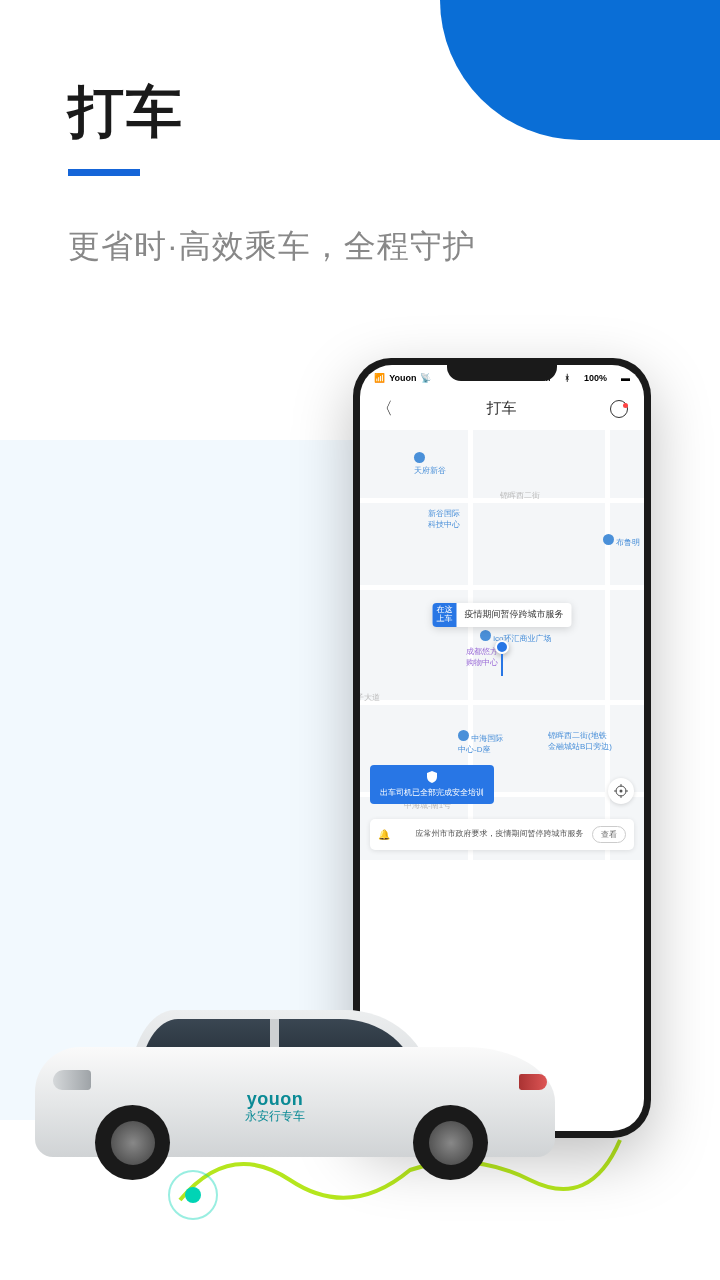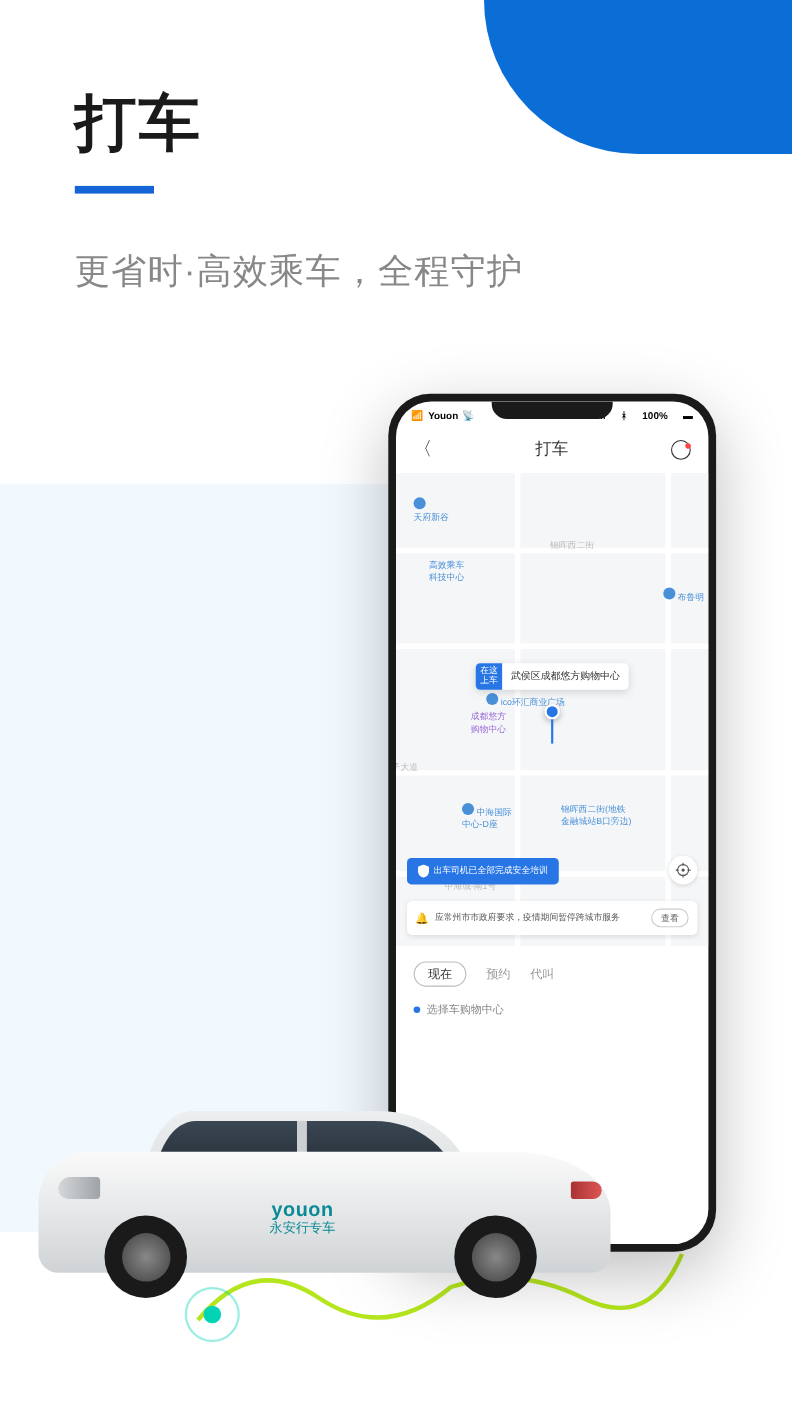--- a/index.html
+++ b/index.html
@@ -145,20 +145,21 @@
   height: 430px;
   background: #f4f6f8;
   overflow: hidden;
 }
 .road-h { position: absolute; left: 0; right: 0; height: 5px; background: #fff; }
 .road-v { position: absolute; top: 0; bottom: 0; width: 5px; background: #fff; }
 .map-label {
   position: absolute;
   font-size: 8px;
   color: #4a90d9;
+  margin-left: 38px;
 }
 .poi-icon {
   display: inline-block;
   width: 11px;
   height: 11px;
   background: #4a90d9;
   border-radius: 50%;
 }
 .street-label {
   position: absolute;
@@ -219,22 +220,23 @@
 .safety-banner {
   position: absolute;
   bottom: 56px;
   left: 10px;
   background: #2876e5;
   color: #fff;
   font-size: 8px;
   padding: 6px 10px;
   border-radius: 4px;
   display: flex;
-  align-items: flex-start;
+  align-items: center;
   gap: 4px;
+  flex-direction: column;
 }
 .shield-icon {
   width: 10px;
   height: 12px;
 }
 
 
 .locate-btn {
   position: absolute;
   bottom: 56px;
@@ -258,21 +260,21 @@
   background: #fff;
   border-radius: 5px;
   box-shadow: 0 1px 5px rgba(0,0,0,0.1);
   padding: 7px 8px;
   display: flex;
   align-items: center;
   gap: 5px;
   font-size: 8px;
 }
 .bell-icon { color: #2876e5; font-size: 10px; }
-.notice-text { flex: 1; color: #555; line-height: 1.3; }
+.notice-text { flex: 1; color: #555; line-height: 1.3; margin-left: 20px; }
 .view-btn {
   border: 1px solid #ccc;
   border-radius: 10px;
   padding: 2px 8px;
   font-size: 8px;
   color: #666;
 }
 
 
 .booking {
@@ -477,38 +479,38 @@
 
     <div class="map">
       <div class="road-h" style="top:68px"></div>
       <div class="road-h" style="top:155px"></div>
       <div class="road-h" style="top:270px"></div>
       <div class="road-h" style="top:362px"></div>
       <div class="road-v" style="left:108px"></div>
       <div class="road-v" style="left:245px"></div>
 
       <div class="map-label" style="top:22px;left:16px"><span class="poi-icon"></span><br><span>天府新谷</span></div>
-      <div class="map-label" style="top:78px;left:30px;white-space:pre">高效乘车
+      <div class="map-label" style="top:78px;left:30px;white-space:pre">新谷国际
 科技中心</div>
       <div class="street-label" style="top:60px;left:140px">锦晖西二街</div>
       <div class="map-label" style="top:104px;right:4px"><span class="poi-icon"></span> <span>布鲁明</span></div>
       <div class="map-label" style="top:200px;left:82px"><span class="poi-icon"></span> <span>ico环汇商业广场</span></div>
       <div class="map-label" style="top:216px;left:68px;white-space:pre;color:#9b6dd7">成都悠方
 购物中心</div>
       <div class="street-label" style="top:262px;left:-4px">子大道</div>
       <div class="map-label" style="top:300px;left:60px;white-space:pre"><span class="poi-icon"></span> <span>中海国际
 中心-D座</span></div>
       <div class="map-label" style="top:300px;left:150px;white-space:pre">锦晖西二街(地铁
 金融城站B口旁边)</div>
       <div class="street-label" style="top:370px;left:44px">中海城-南1号</div>
 
       <div class="pickup-bubble">
         <div class="pickup-tag" style="white-space:pre">在这
 上车</div>
-        <div class="pickup-text">武侯区成都悠方购物中心</div>
+        <div class="pickup-text">疫情期间暂停跨城市服务</div>
       </div>
       <div class="location-pin"></div>
       <div class="pin-stick"></div>
 
       <div class="safety-banner">
         <svg class="shield-icon" viewBox="0 0 10 12" fill="#fff">
             <path d="M5 0L0 2v4c0 3 2 5 5 6 3-1 5-3 5-6V2L5 0z"></path>
           </svg>
         <span>出车司机已全部完成安全培训</span>
       </div>
@@ -524,31 +526,20 @@
           </svg>
       </div>
 
       <div class="notice-bar">
         <span class="bell-icon">🔔</span>
         <span class="notice-text">应常州市市政府要求，疫情期间暂停跨城市服务</span>
         <span class="view-btn">查看</span>
       </div>
     </div>
 
-    <div class="booking">
-      <div class="booking-tabs">
-        <span class="tab active">现在</span>
-        <span class="tab">预约</span>
-        <span class="tab">代叫</span>
-      </div>
-      <div class="booking-location">
-        <span class="loc-dot"></span>
-        <span>选择车购物中心</span>
-      </div>
-    </div>
 
   </div>
 </div>
 
 <svg class="squiggle" viewBox="0 0 480 160">
   <path d="M 30 120 Q 80 60, 140 100 T 260 90 Q 320 70, 380 100 T 470 60" fill="none" stroke="#b5e61d" stroke-width="4"></path>
 </svg>
 <div class="squiggle-pulse">
   <div class="pulse-outer"></div>
   <div class="pulse-inner"></div>

